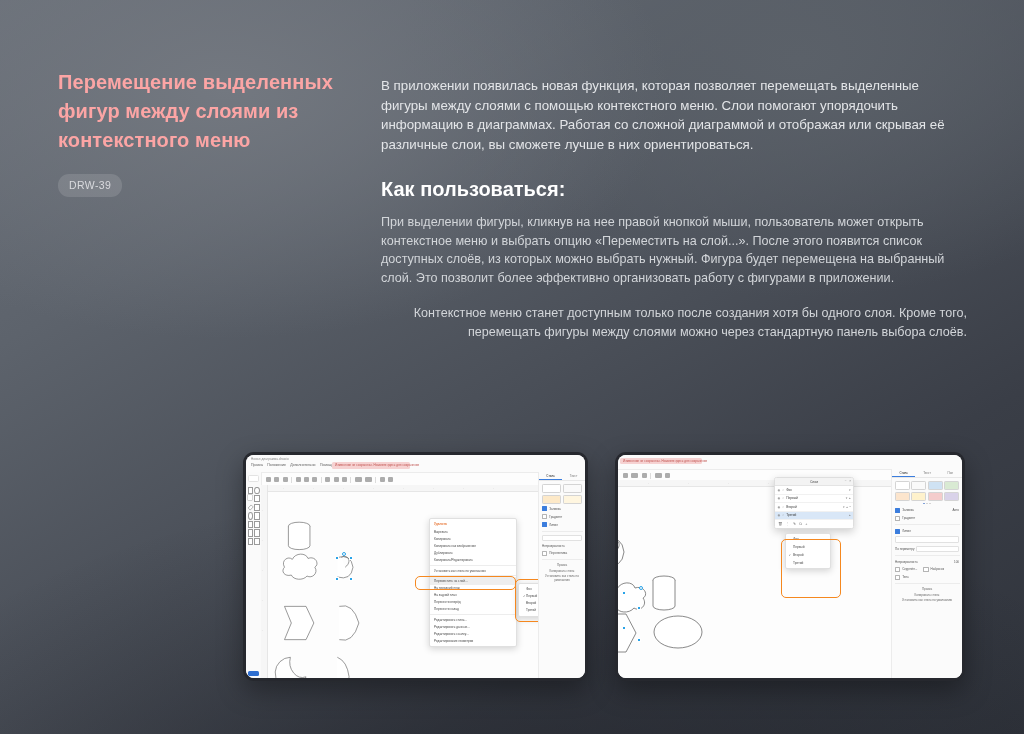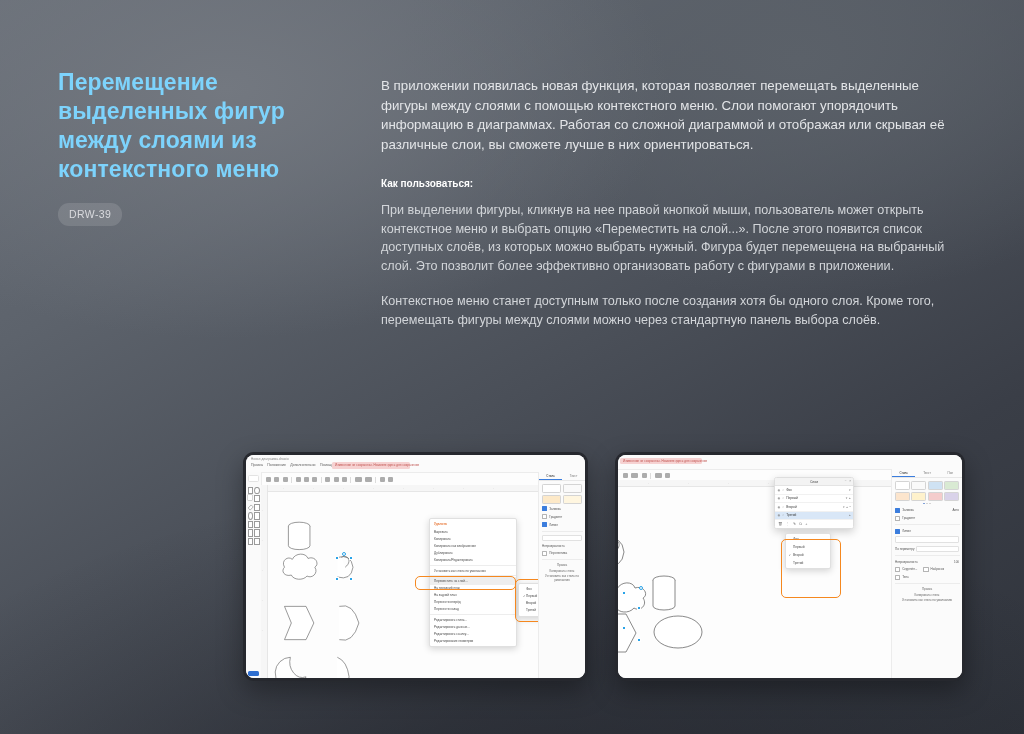--- a/index.html
+++ b/index.html
@@ -18,39 +18,39 @@
   }
   #bg:after{
     content:"";position:absolute;inset:0;
     background:radial-gradient(ellipse 120% 90% at 50% 120%, rgba(20,22,28,.55) 0%, rgba(20,22,28,0) 60%);
   }
   .page{position:absolute;inset:0;}
 
   
   .left-col{position:absolute;left:58px;top:68px;width:300px;}
   .title{
-    font-size:23px;line-height:29px;font-weight:bold;color:#7dd3fc;
+    font-size:20px;line-height:29px;font-weight:bold;color:#fca5a5;
     letter-spacing:.1px;margin:0;
   }
   .badge{
     display:inline-block;margin-top:19px;
     padding:5px 11px 6px;border-radius:11px;
     background:rgba(255,255,255,.13);
     color:#d9dade;font-size:10.5px;letter-spacing:.4px;
   }
   .right-col{position:absolute;left:381px;top:76px;width:586px;}
   .para{
     font-size:13.3px;line-height:19.5px;color:#e3e5e8;margin:0;
   }
   .para.dim{color:#d2d5d9;font-size:12.6px;line-height:18.6px;}
   .sub-h{
-    font-size:10px;font-weight:bold;color:#ffffff;
+    font-size:20px;font-weight:bold;color:#ffffff;
     margin:24px 0 12px 0;
   }
-  .para.gap{margin-top:17px;}
+  .para.gap{margin-top:17px;text-align:right;}
 
   
   .shots{position:absolute;left:0;top:452px;width:1024px;height:232px;}
   .card{
     position:absolute;top:0;
     border-radius:11px;
     background:#26282e;
     box-shadow:0 10px 26px rgba(0,0,0,.34);
     overflow:hidden;
   }

